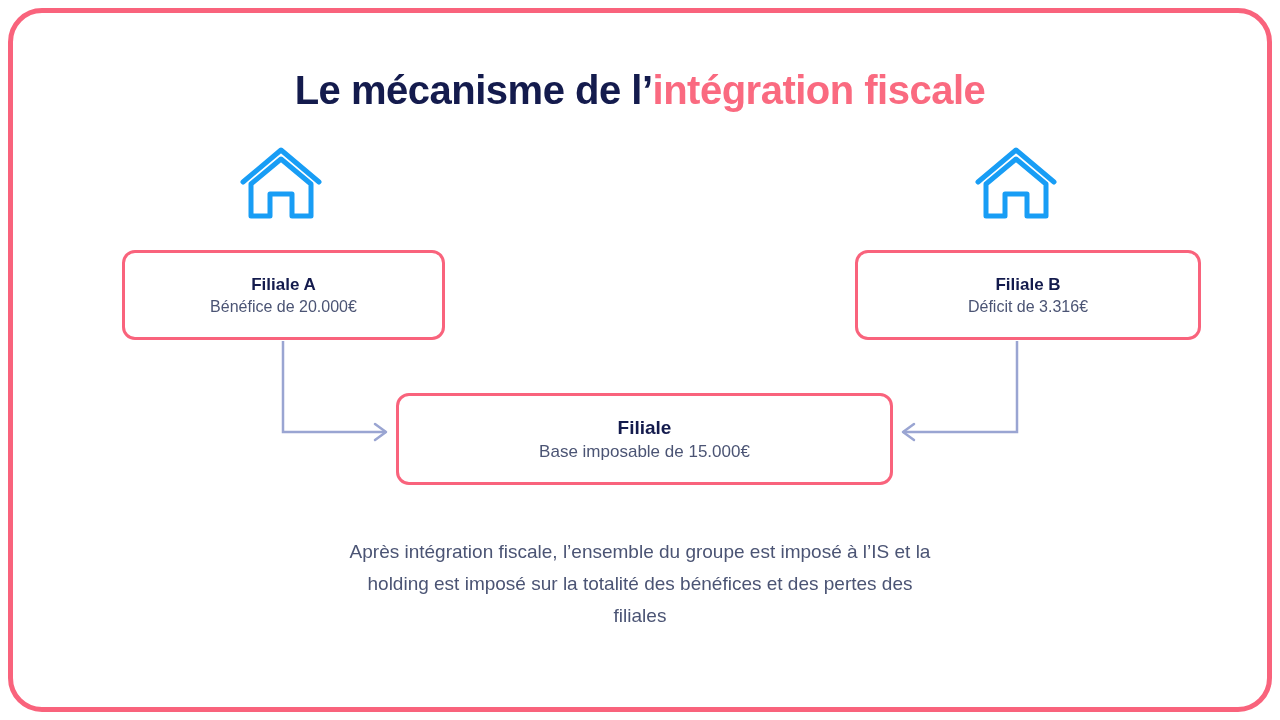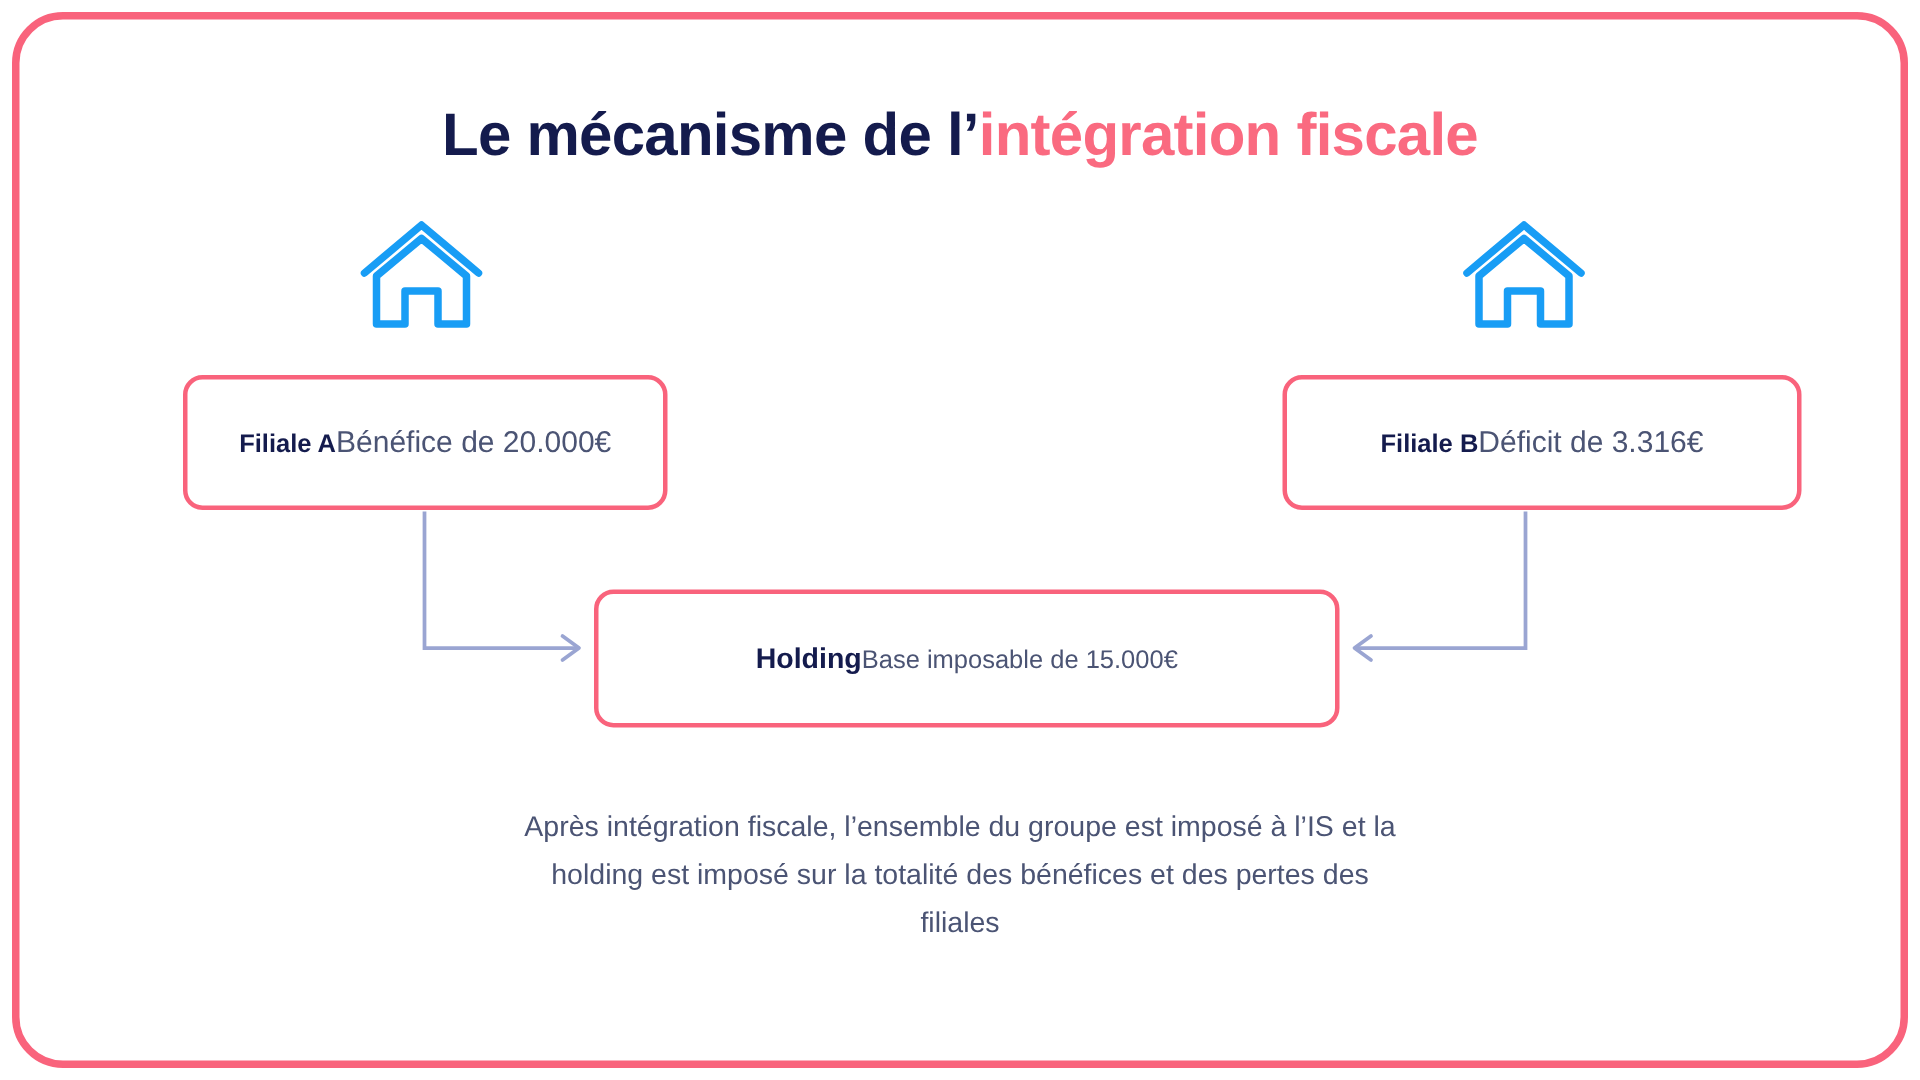--- a/index.html
+++ b/index.html
@@ -61,32 +61,32 @@
   .house-icon.right { left: 973px; top: 140px; }
 
   
   .box {
     position: absolute;
     box-sizing: border-box;
     border: 3px solid #F9637C;
     border-radius: 13px;
     background: #ffffff;
     display: flex;
-    flex-direction: row;
+    flex-direction: column;
     align-items: center;
     justify-content: center;
   }
   .box-title {
     font-size: 17px;
     font-weight: bold;
     color: #141B4D;
     line-height: 23px;
   }
   .box-sub {
-    font-size: 20px;
+    font-size: 16px;
     font-weight: normal;
     color: #4B5474;
     line-height: 22px;
   }
 
   .box.filiale-a { left: 122px; top: 250px; width: 323px; height: 90px; }
   .box.filiale-b { left: 855px; top: 250px; width: 346px; height: 90px; }
   .box.holding   { left: 396px; top: 393px; width: 497px; height: 92px; }
 
   .box.holding .box-title { font-size: 19px; line-height: 25px; }
@@ -165,20 +165,20 @@
     <div class="box-title">Filiale A</div>
     <div class="box-sub">Bénéfice de 20.000€</div>
   </div>
 
   <div class="box filiale-b">
     <div class="box-title">Filiale B</div>
     <div class="box-sub">Déficit de 3.316€</div>
   </div>
 
   <div class="box holding">
-    <div class="box-title">Holding</div>
+    <div class="box-title">Filiale</div>
     <div class="box-sub">Base imposable de 15.000€</div>
   </div>
 
   <div class="caption">Après intégration fiscale, l’ensemble du groupe est imposé à l’IS et la holding est imposé sur la totalité des bénéfices et des pertes des filiales</div>
 
 
 </div>
 
 </body></html>

